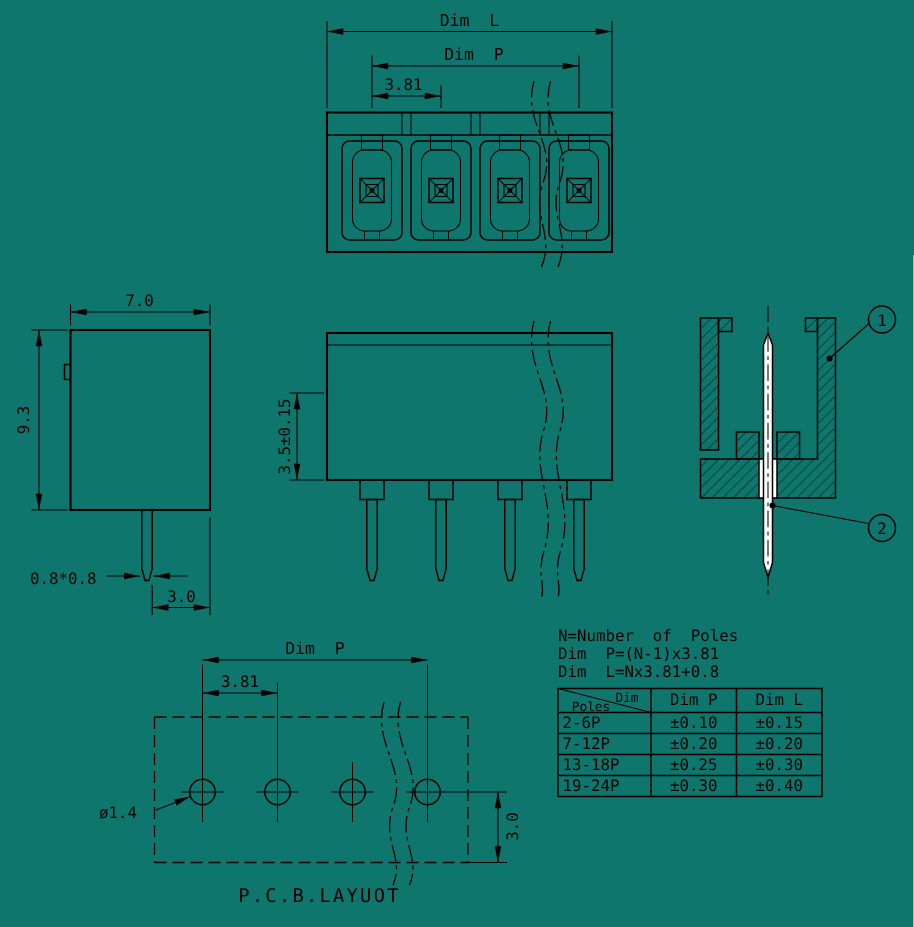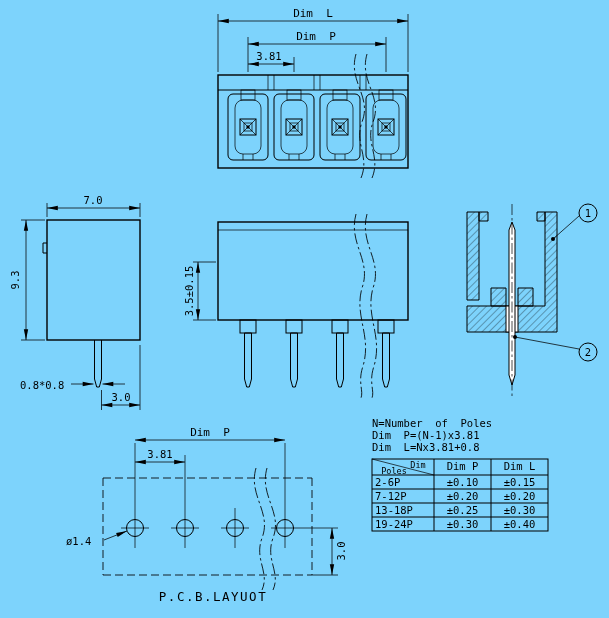--- a/index.html
+++ b/index.html
@@ -1,16 +1,16 @@
 <!DOCTYPE html>
 <html><head>
 <meta charset="utf-8">
 <style>
   html,body{margin:0;padding:0;background:#fff;}
-  #stage{position:relative;width:609px;height:618px;background:#7dd3fc;overflow:hidden;}
+  #stage{position:relative;width:609px;height:618px;background:#0f766e;overflow:hidden;}
   svg text{font-family:"DejaVu Sans Mono","Liberation Mono",monospace;fill:#000;white-space:pre;}
   .t8{font-size:8.5px;}
   .t10{font-size:10.5px;}
   .t11{font-size:11px;}
   .t12{font-size:12.5px;letter-spacing:1.5px;}
   .mid{text-anchor:middle;}
   .ol{fill:none;stroke:#000;stroke-width:1.4;}
   .md{fill:none;stroke:#000;stroke-width:1;}
   .tn{fill:none;stroke:#000;stroke-width:0.7;}
   .dim{fill:none;stroke:#000;stroke-width:0.75;}

